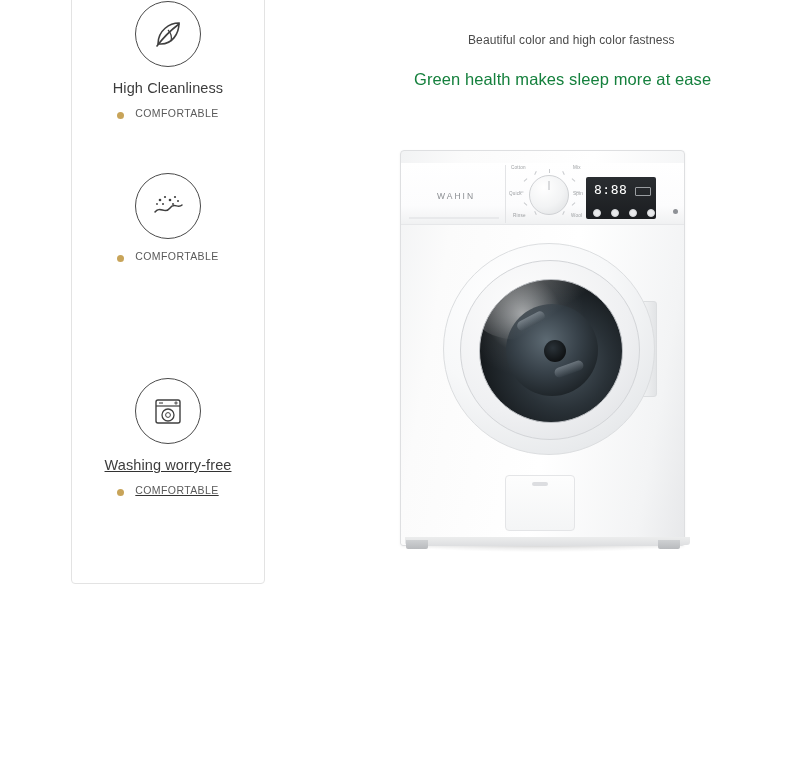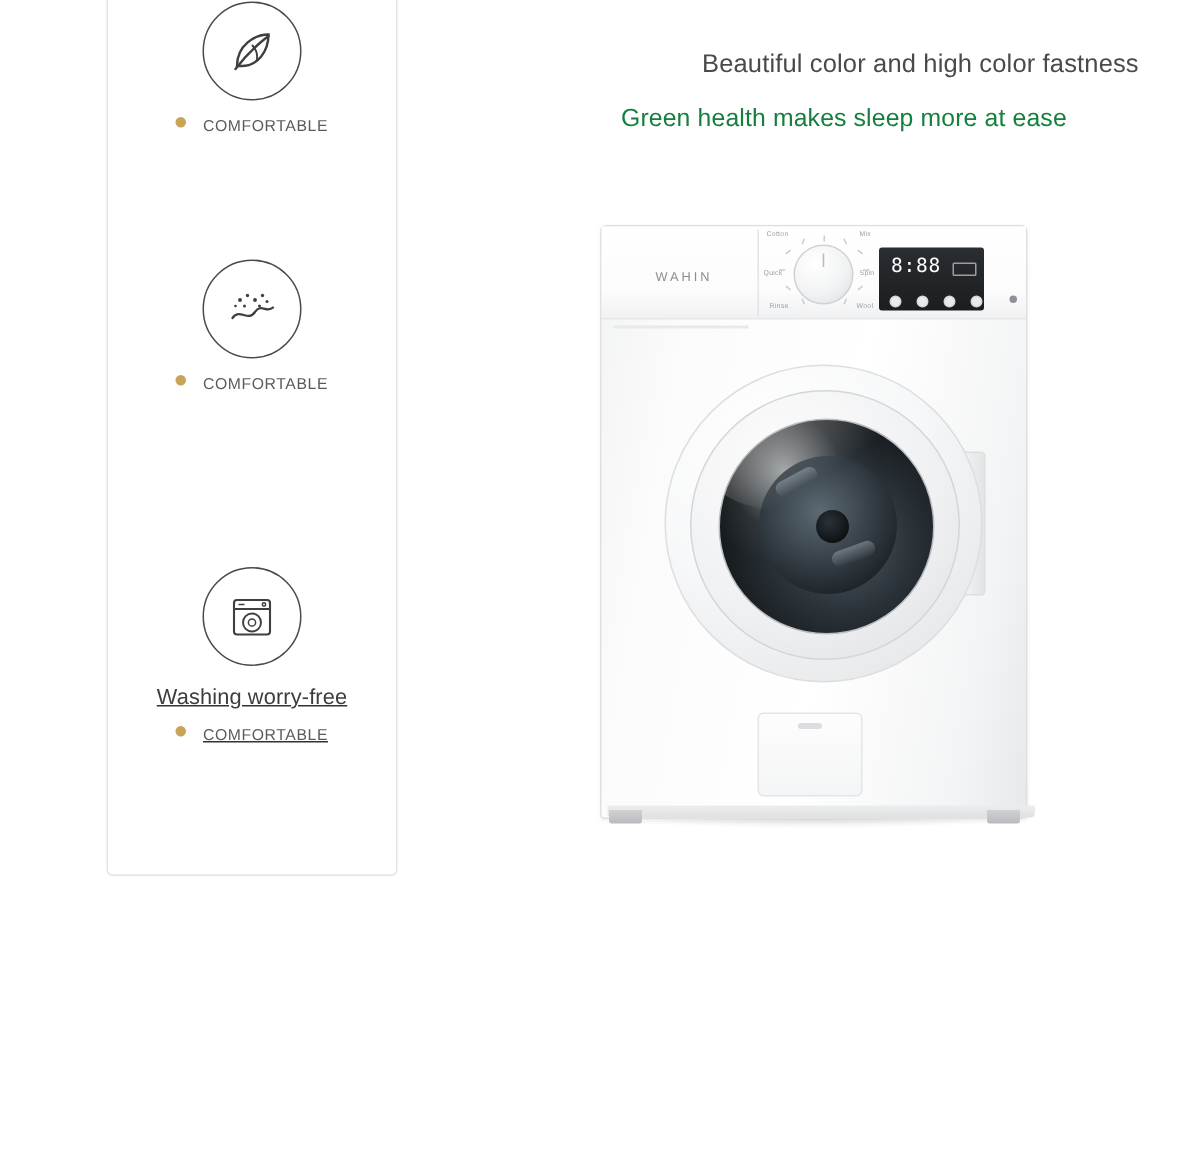--- a/index.html
+++ b/index.html
@@ -56,21 +56,21 @@
     font-size: 14.5px;
     color: #3d3d3d;
     line-height: 15px;
     padding: 0 26px;
     letter-spacing: 0.1px;
   }
 
   .tag-row {
     margin-top: 11px;
     display: flex;
-    align-items: flex-start;
+    align-items: flex-end;
     justify-content: center;
     gap: 11px;
   }
   .tag-dot {
     width: 7px;
     height: 7px;
     border-radius: 50%;
     background: #c8a459;
     display: inline-block;
   }
@@ -78,21 +78,21 @@
     font-size: 10.5px;
     letter-spacing: 0.4px;
     color: #5a5a5a;
   }
 
   
   .copy-small {
     position: absolute;
     left: 468px;
     top: 33px;
-    font-size: 17px;
+    font-size: 12px;
     color: #4a4a4a;
     letter-spacing: 0.1px;
   }
   .copy-large {
     position: absolute;
     left: 414px;
     top: 70px;
     font-size: 16.5px;
     color: #15803d;
     letter-spacing: 0.1px;
@@ -122,21 +122,21 @@
     height: 396px;
     background: linear-gradient(100deg, #f2f3f4 0%, #fbfbfb 18%, #ffffff 55%, #f3f4f5 86%, #e7e8ea 100%);
     border: 1px solid #dedfe1;
     border-radius: 4px 4px 3px 3px;
     box-sizing: border-box;
     box-shadow: 0 1px 3px rgba(0,0,0,0.05);
   }
   .wm-top-strip {
     position: absolute;
     left: 0;
-    top: 0;
+    top: 12px;
     width: 100%;
     height: 62px;
     background: linear-gradient(180deg, #ffffff 0%, #fcfcfd 70%, #f0f1f2 100%);
     border-bottom: 1px solid #e6e7e9;
     box-sizing: border-box;
     text-align: center;
   }
   .wm-panel-divider {
     position: absolute;
     left: 104px;
@@ -377,20 +377,21 @@
 <div class="feature-panel">
 
   <div class="feature-item f1">
     <div class="icon-circle">
       <svg width="40" height="40" viewBox="0 0 40 40" aria-hidden="true">
         <path d="M10 30 C10 16 22 9 31 9 C31 20 24 30 13 30 Z" fill="none" stroke="#3f3f3f" stroke-width="1.6"></path>
         <path d="M9 32 C15 24 23 16 31 10" fill="none" stroke="#3f3f3f" stroke-width="1.6" stroke-linecap="round"></path>
         <path d="M20 16 C23 19 24 23 23 27" fill="none" stroke="#3f3f3f" stroke-width="1.2"></path>
       </svg>
     </div>
+    <div class="feature-title">High Cleanliness</div>
     <div class="tag-row">
       <span class="tag-dot"></span>
       <span class="tag-text">COMFORTABLE</span>
     </div>
   </div>
 
   <div class="feature-item f2">
     <div class="icon-circle">
       <svg width="42" height="42" viewBox="0 0 42 42" aria-hidden="true">
         <path d="M8 27 C13 20 18 30 23 23 C27 17 31 24 35 20" fill="none" stroke="#3f3f3f" stroke-width="1.5" stroke-linecap="round"></path>

